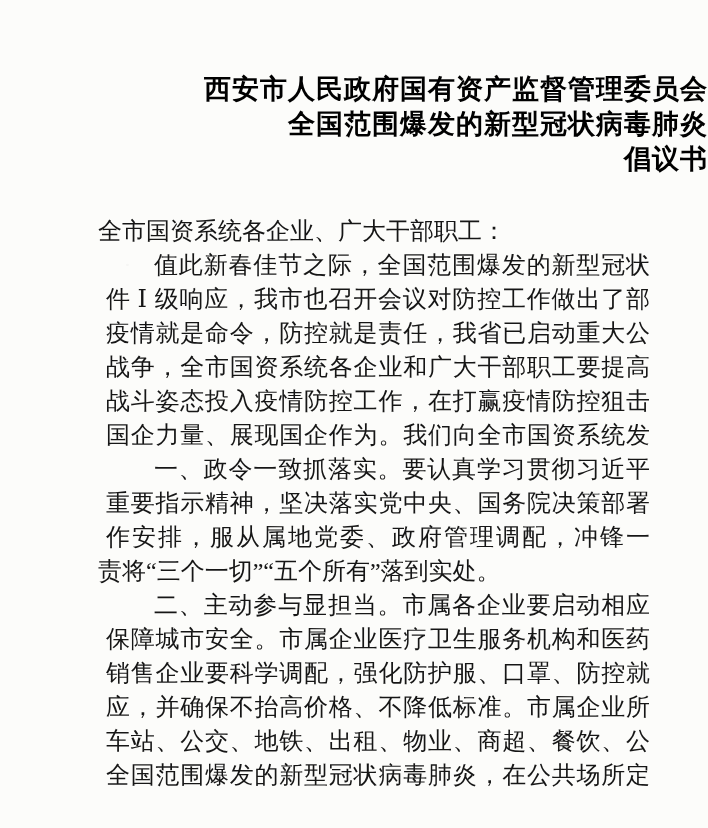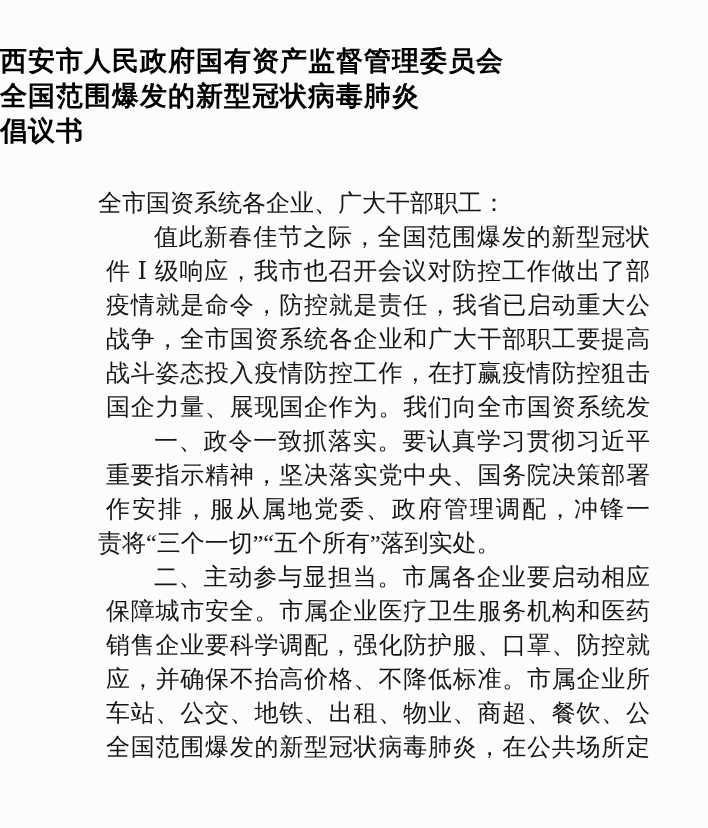--- a/index.html
+++ b/index.html
@@ -14,22 +14,22 @@
     overflow: hidden;
     background:
       radial-gradient(circle at 18% 32%, rgba(120,120,120,0.05) 0 1px, transparent 1.5px),
       radial-gradient(circle at 72% 64%, rgba(120,120,120,0.04) 0 1px, transparent 1.5px),
       radial-gradient(circle at 45% 85%, rgba(120,120,120,0.04) 0 1px, transparent 1.5px),
       #fcfcfa;
     font-family: "Liberation Serif", "DejaVu Serif", serif;
     color: #161616;
   }
   .title-block {
-    padding-top: 44px;
-    text-align: left;
+    padding-top: 72px;
+    text-align: right;
   }
   .title-line {
     font-size: 27px;
     line-height: 35px;
     font-weight: bold;
     color: #000000;
     letter-spacing: 1px;
   }
   .body-block {
     margin: 37px 58px 0 98px;

